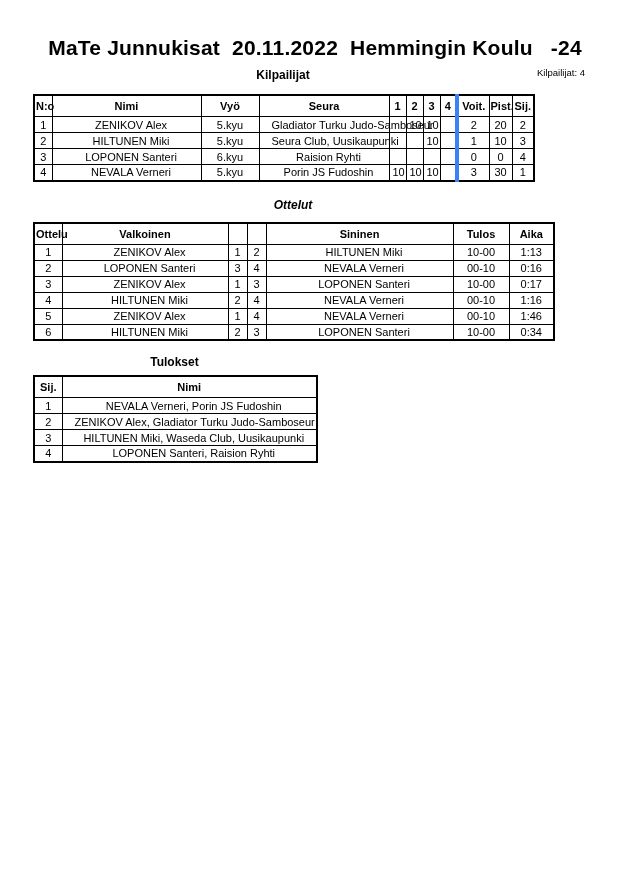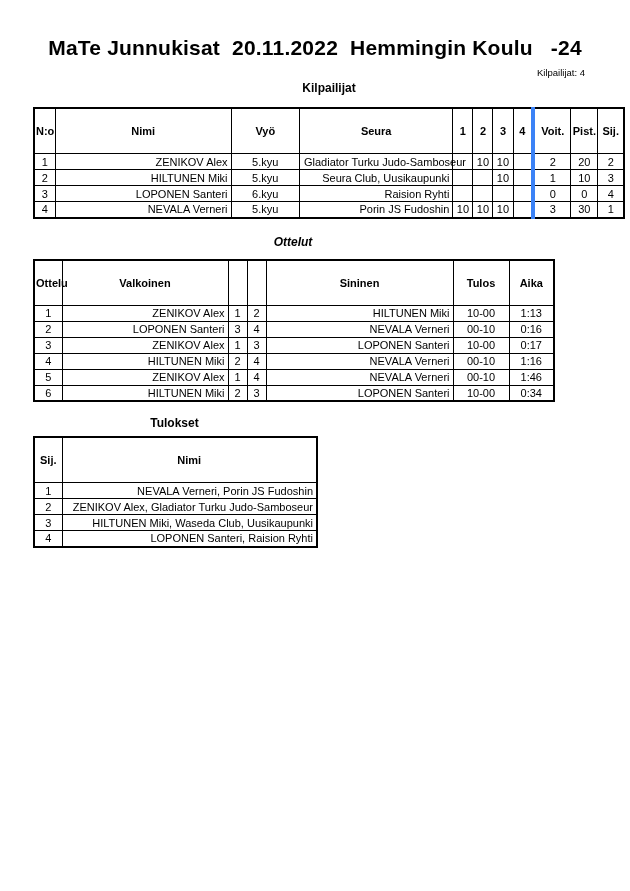--- a/index.html
+++ b/index.html
@@ -22,21 +22,21 @@
     position: absolute;
     top: 67px; right: 45px;
     font-size: 9.5px;
   }
   .section { margin-left: 33px; }
   .sec-heading {
     font-weight: bold;
     font-size: 12px;
     text-align: center;
   }
-  .sec1 { width: 592px; margin-top: 21px; }
+  .sec1 { width: 500px; margin-top: 8px; }
   .sec1 .sec-heading { margin-bottom: 12px; }
   .sec2 { width: 520px; margin-top: 16px; }
   .sec2 .sec-heading { margin-bottom: 10px; font-style: italic; }
   .sec3 { width: 283px; margin-top: 14px; }
   .sec3 .sec-heading { margin-bottom: 6px; }
 
   table {
     border-collapse: collapse;
     table-layout: fixed;
     background: #fff;
@@ -47,27 +47,27 @@
     border: 1px solid #000;
     font-size: 11px;
     height: 16px;
     padding: 0 3px;
     overflow: hidden;
     vertical-align: middle;
   }
   th {
     font-weight: bold;
     text-align: center;
-    padding: 16px 1px;
+    padding: 4px 1px;
     overflow: visible;
     white-space: nowrap;
   }
   td { text-align: center; white-space: nowrap; }
   td.col-nimi, td.col-seura, td.col-valkoinen, td.col-sininen {
-    text-align: right; padding-left: 4px;
+    text-align: center; padding-left: 12px;
   }
   td.col-seura { overflow: visible; }
   
   .t-kilpailijat th.col-voit, .t-kilpailijat td.col-voit { border-left: 4px solid #3b82f6; }
 </style>
 </head>
 <body>
 
 <div>
 

